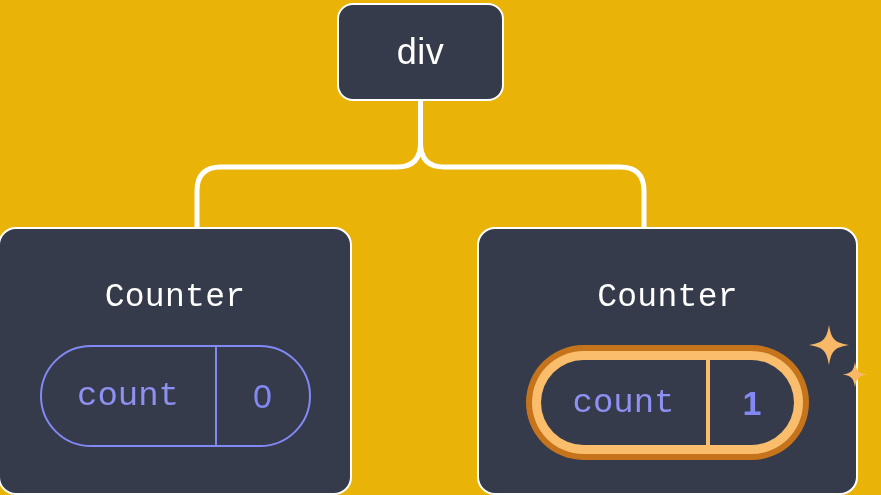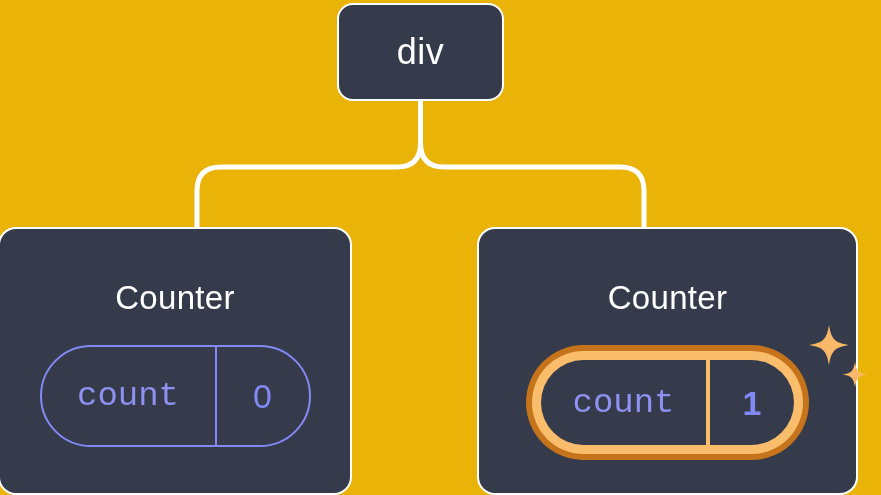--- a/index.html
+++ b/index.html
@@ -65,20 +65,21 @@
   }
   #child-node-0 { left: -2px;  width: 354px; }
   #child-node-1 { left: 477px; width: 381px; }
 
   .child-title {
     color: #ffffff;
     font-size: 33px;
     line-height: 1;
     margin-top: 52px;
     letter-spacing: 0.3px;
+    font-family: Liberation Mono, monospace;
   }
 
   
   .pill-wrap {
     position: relative;
     margin-top: 31px;
     display: flex;
     align-items: center;
   }
 

